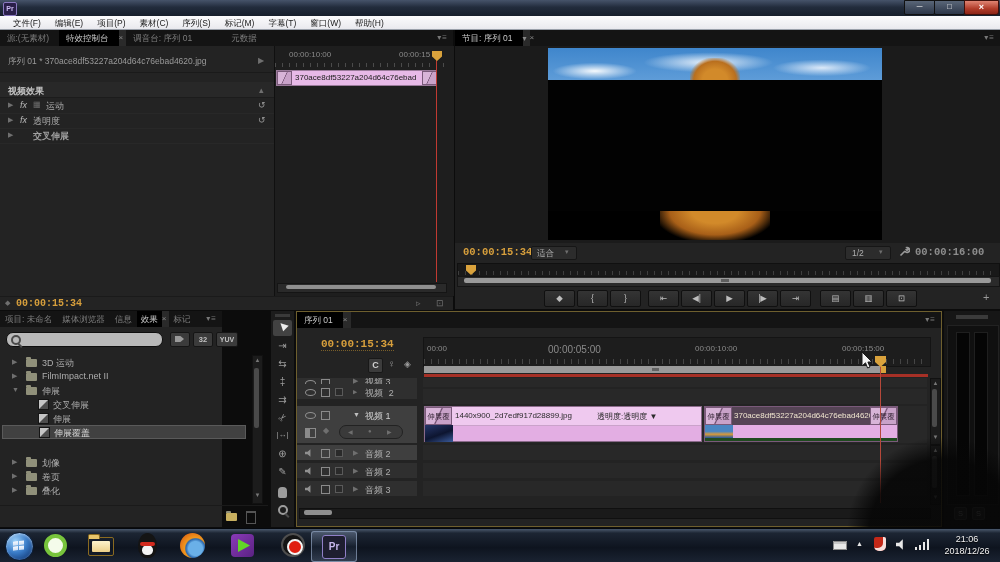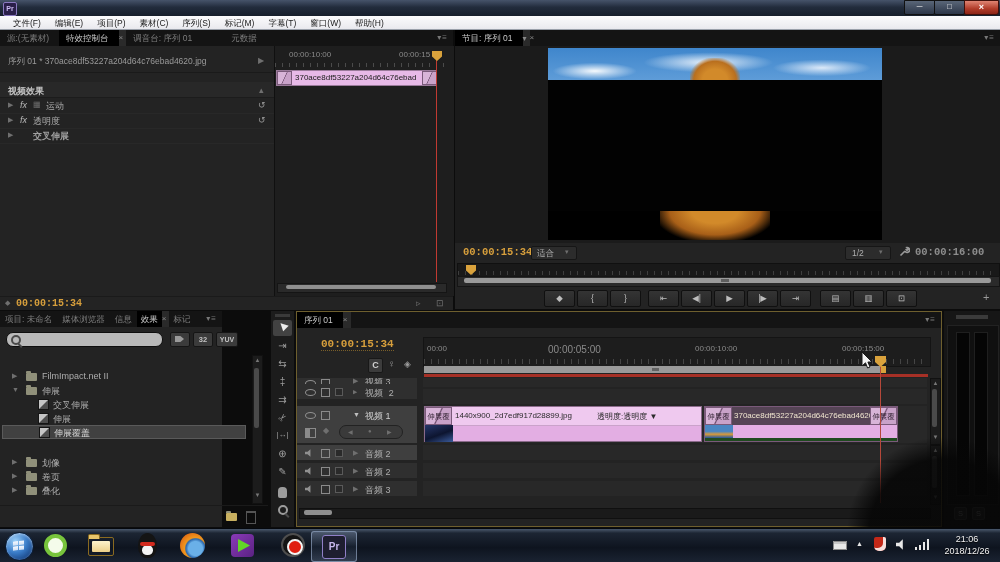--- a/index.html
+++ b/index.html
@@ -207,20 +207,23 @@
         <span class="i-mag p" style="left:4px;top:2px;"></span>
       </span>
       <span class="p" style="left:170px;top:5px;width:18px;height:13px;background:#3b3b3b;border:1px solid #151515;border-radius:2px;">
         <span class="p" style="left:4px;top:3px;width:9px;height:6px;background:#9a9a9a;clip-path:polygon(0 0,60% 0,100% 50%,60% 100%,0 100%);"></span>
       </span>
       <span class="p" style="left:193px;top:5px;width:18px;height:13px;background:#3b3b3b;border:1px solid #151515;border-radius:2px;color:#c2c2c2;font-size:7.5px;font-weight:bold;text-align:center;line-height:13px;">32</span>
       <span class="p" style="left:216px;top:5px;width:20px;height:13px;background:#3b3b3b;border:1px solid #151515;border-radius:2px;color:#c2c2c2;font-size:7px;font-weight:bold;text-align:center;line-height:13px;">YUV</span>
     </div>
 
     <div class="p" style="left:0;top:42px;width:248px;height:149px;overflow:hidden;">
+      <div class="p" style="left:0;top:2px;width:248px;height:14px;">
+        <span class="p dim" style="left:12px;top:3px;font-size:7px;">▶</span><span class="i-fold p" style="left:26px;top:4px;"></span><span class="p tx" style="left:42px;top:2px;">3D 运动</span>
+      </div>
       <div class="p" style="left:0;top:16px;width:248px;height:14px;">
         <span class="p dim" style="left:12px;top:3px;font-size:7px;">▶</span><span class="i-fold p" style="left:26px;top:4px;"></span><span class="p tx" style="left:42px;top:2px;">FilmImpact.net II</span>
       </div>
       <div class="p" style="left:0;top:30px;width:248px;height:14px;">
         <span class="p dim" style="left:12px;top:3px;font-size:7px;">▼</span><span class="i-fold p" style="left:26px;top:4px;"></span><span class="p tx" style="left:42px;top:2px;">伸展</span>
       </div>
       <div class="p" style="left:0;top:44px;width:248px;height:14px;">
         <span class="i-sw p" style="left:38px;top:2px;"></span>
           <span class="p tx" style="left:53px;top:2px;">交叉伸展</span>
       </div>

